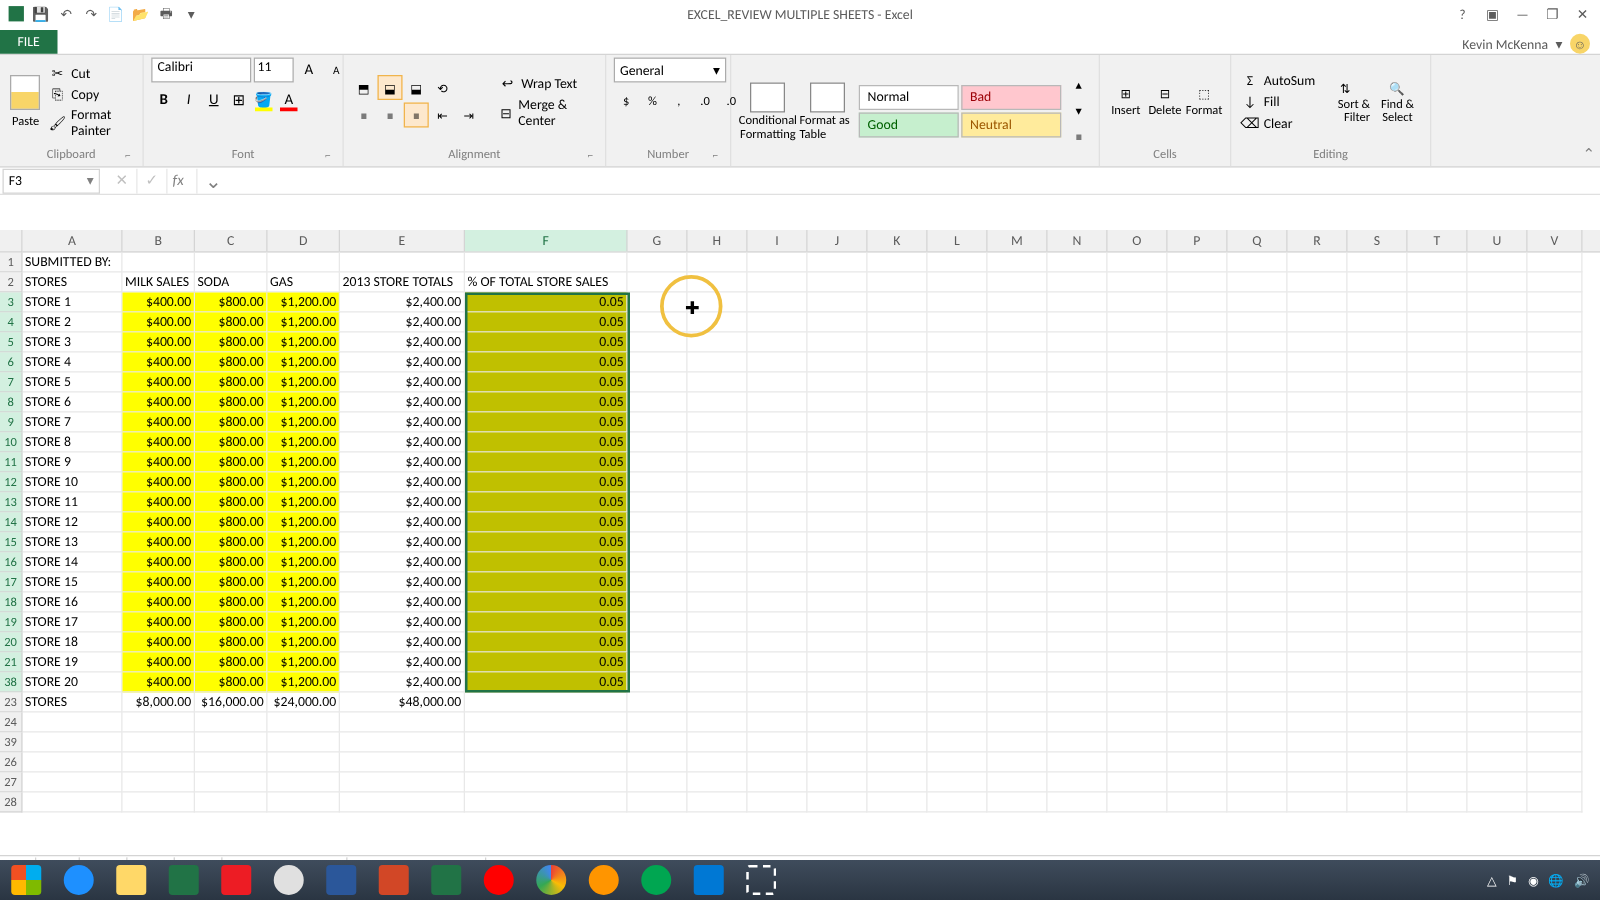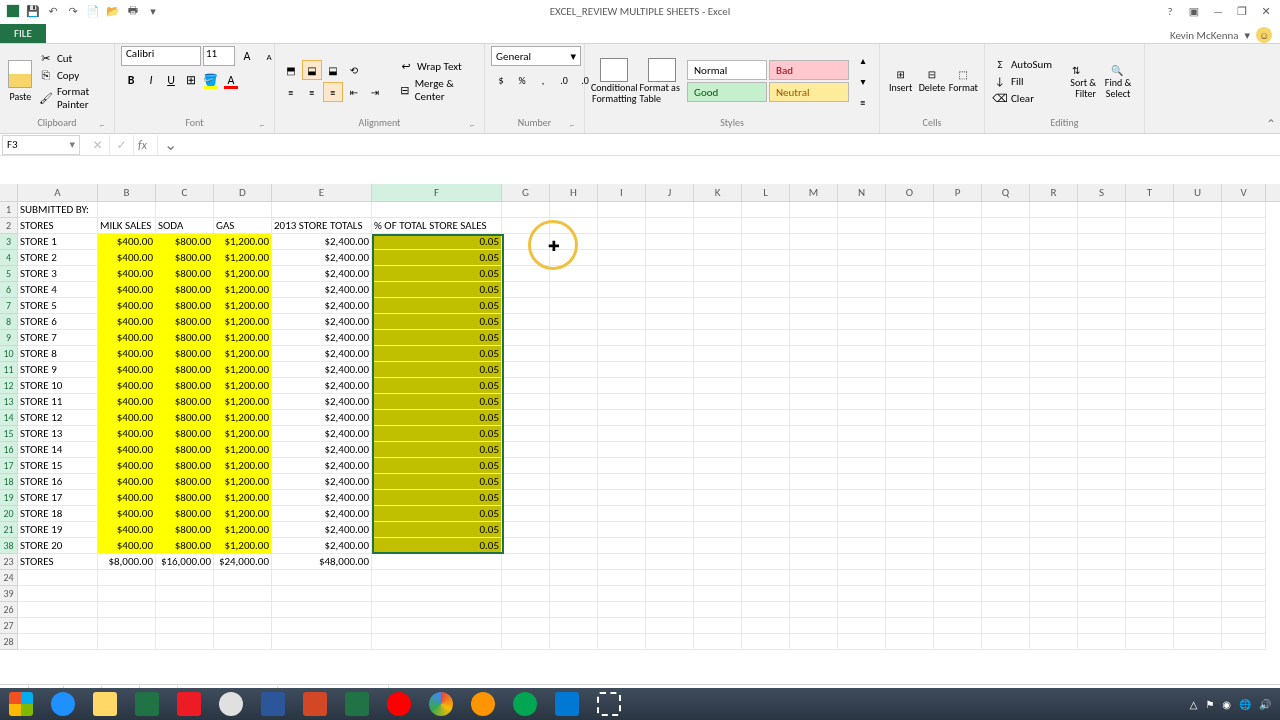--- a/index.html
+++ b/index.html
@@ -285,21 +285,20 @@
           <div class="style-cell style-good">Good</div>
           <div class="style-cell style-neutral">Neutral</div>
         </div>
       </div>
       <div style="display:flex;flex-direction:column;gap:1px;margin-left:2px">
         <div class="align-btn">▴</div>
         <div class="align-btn">▾</div>
         <div class="align-btn">≡</div>
       </div>
     </div>
-    <div class="group-label">Styles</div>
   </div>
 
   <div class="ribbon-group cells-group">
     <div class="group-content">
       <div class="cell-big">
           <span>⊞</span>
           <span>Insert</span>
         </div>
       <div class="cell-big">
           <span>⊟</span>

